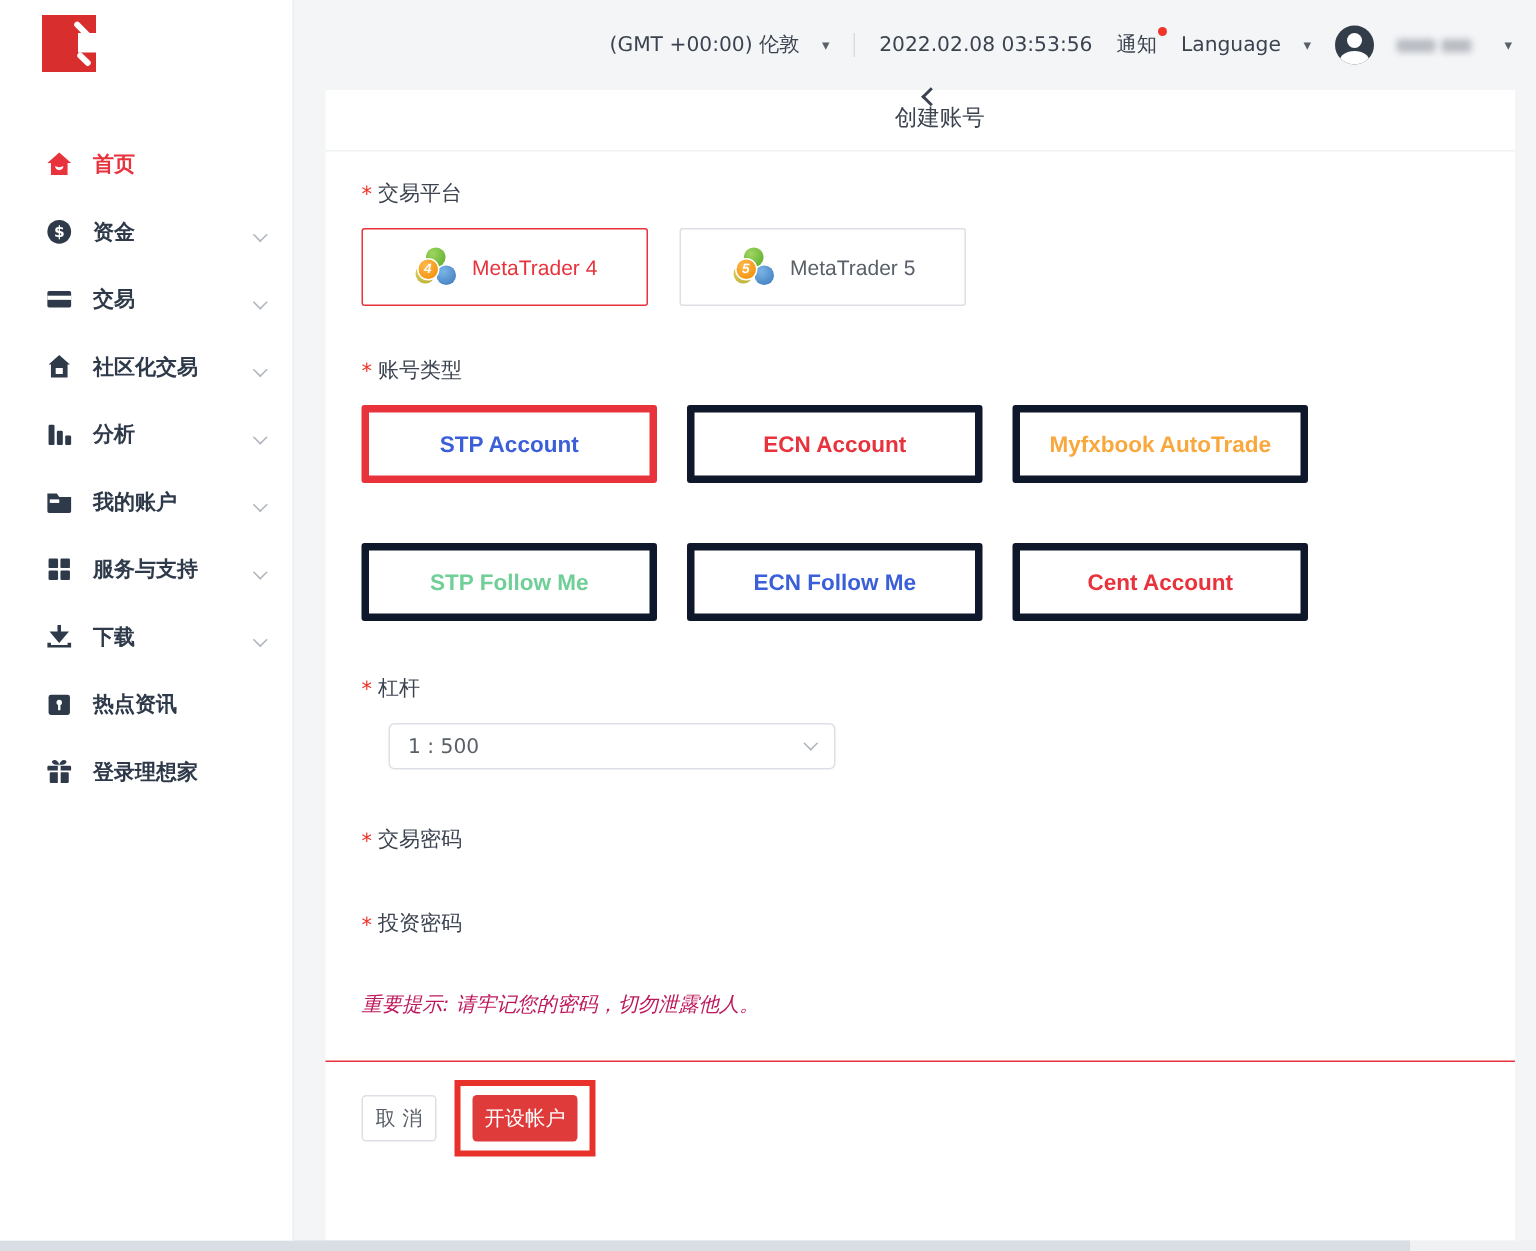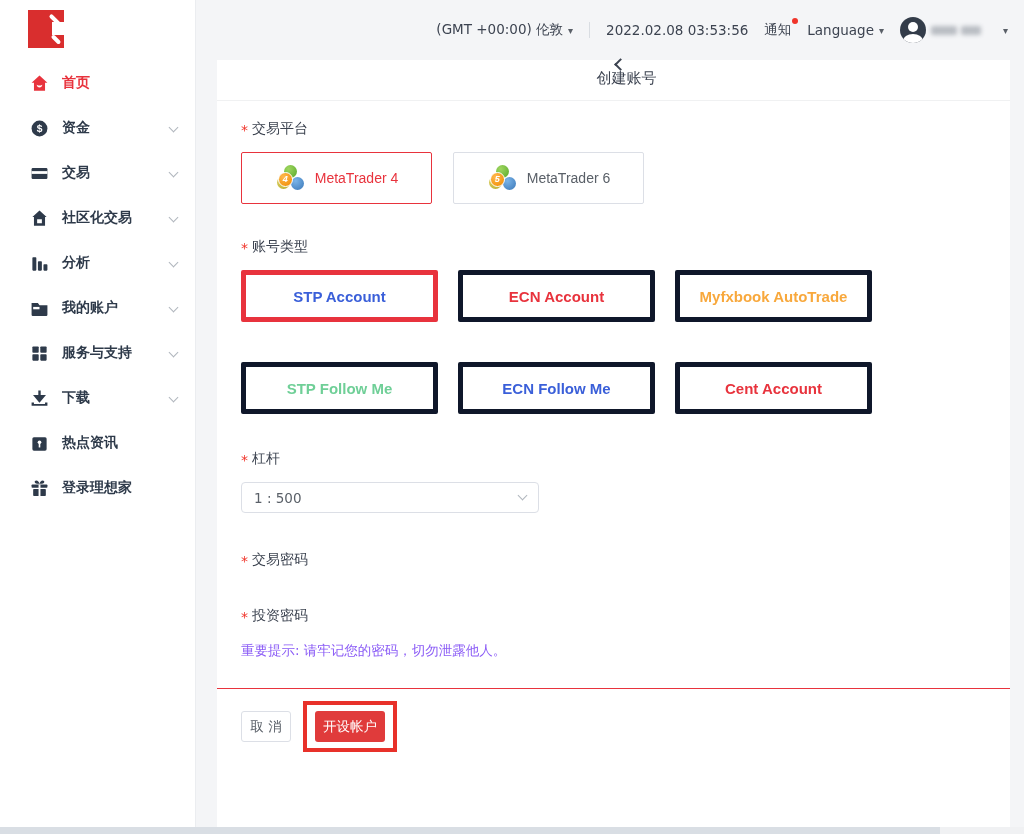--- a/index.html
+++ b/index.html
@@ -13,35 +13,35 @@
     position:absolute; left:0; top:0; width:196px; height:827px;
     background:#ffffff; border-right:1px solid #ebedf0; z-index:5;
   }
   .logo { width:36px; height:38px; background:#d92e2e; position:relative; margin:10px 0 0 28px; }
   .logo .cut { position:absolute; right:-1px; top:12px; width:13px; height:13px; background:#fff; }
   .logo .s1,.logo .s2 { position:absolute; background:#fff; border-radius:3px; }
   .logo .s1 { width:4px; height:14px; right:7px; top:3px; transform:rotate(-45deg); }
   .logo .s2 { width:4px; height:11px; right:6px; top:24px; transform:rotate(-45deg); }
   .menu { margin-top:26px; }
   .menu-item {
-    height:45px; display:flex; align-items:flex-start; padding:0 18px 0 30px;
-    color:#2e3a4a; font-weight:700; cursor:pointer; font-size:14px;font-family:Liberation Mono, monospace;
+    height:45px; display:flex; align-items:flex-end; padding:0 18px 0 30px;
+    color:#2e3a4a; font-weight:700; cursor:pointer; font-size:14px;
   }
   .menu-item .mi-icon { width:19px; height:19px; margin-right:13px; flex:0 0 auto; display:flex; align-items:center; justify-content:center; }
   .menu-item .mi-icon svg { width:19px; height:19px; }
   .menu-item.active { color:#e8333d; }
   .menu-item .chev { margin-left:auto; color:#b6bcc4; font-weight:400; }
   .chevron { display:inline-block; width:7px; height:7px; border-right:1.5px solid #b0b6bd; border-bottom:1.5px solid #b0b6bd; transform:rotate(45deg); margin-top:-4px; }
   
   .topbar {
     position:absolute; left:196px; top:0; right:0; height:60px;
     display:flex; align-items:center; justify-content:flex-end; gap:16px;
     padding-right:16px; color:#3c4350; font-size:13.5px;
   }
-  .tz, .lang, .usermenu { display:flex; align-items:center; gap:5px; cursor:pointer; }
+  .tz, .lang, .usermenu { display:flex; align-items:center; gap:15px; cursor:pointer; }
   .caret { font-size:10px; color:#5a6068; }
   .tb-divider { width:1px; height:16px; background:#d9dde2; }
   .notice { position:relative; cursor:pointer; }
   .notice .dot { position:absolute; top:-3px; right:-7px; width:6px; height:6px; border-radius:50%; background:#f0342a; }
   .avatar { width:26px; height:26px; border-radius:50%; background:#333c49; position:relative; overflow:hidden; flex:0 0 auto; }
   .avatar .head { position:absolute; left:8px; top:5px; width:10px; height:10px; border-radius:50%; background:#fff; }
   .avatar .bust { position:absolute; left:3px; top:17px; width:20px; height:14px; border-radius:50%; background:#fff; }
   .blurname { display:flex; gap:4px; filter:blur(2px); }
   .blurname i { display:block; height:9px; background:#b9bdc3; border-radius:2px; }
   .blurname i:first-child { width:26px; }
@@ -85,34 +85,34 @@
     display:flex; align-items:center; justify-content:center;
     font-size:15px; font-weight:700; cursor:pointer;
   }
   .acct-btn.selected { border-color:#e8333d; }
   .c-blue { color:#3a5fd9; } .c-red { color:#e8333d; } .c-orange { color:#f8a83c;text-align:right; } .c-green { color:#6fcf97; }
   
   .lev-label { margin-top:35px; }
   .select-box {
     width:298px; height:31px; border:1px solid #dcdfe6; border-radius:4px;
     display:flex; align-items:center; justify-content:space-between;
-    padding:0 12px; margin-top:14px; color:#5a6068; cursor:pointer; background:#fff; font-size:13.5px;
+    padding:0 12px; margin-top:14px; color:#5a6068; cursor:pointer; background:#fff; font-size:13.5px;margin-left:18px;
   }
   .pwd-label { margin-top:37px; }
   .input-box {
     width:298px; height:31px; border:1px solid #dcdfe6; border-radius:4px;
     display:flex; align-items:center; margin-top:14px; background:#fff; padding:0 10px 0 12px;
   }
   .input-box input {
     border:none; outline:none; flex:1; font-size:13.5px; color:#303133; background:transparent;
     font-family:inherit;
   }
   .input-box input::placeholder { color:#c3c7cf; }
   .eye { width:18px; height:18px; cursor:pointer; flex:0 0 auto; }
-  .note { margin-top:17px; font-size:13.5px; color:#8b5cf6; }
+  .note { margin-top:36px; font-size:13.5px; color:#be185d;font-style:italic; }
   .red-line { height:1px; background:#e8333d; margin:28px -24px 0 -24px; }
   
   .btn-row { display:flex; align-items:flex-start; margin-top:12px; }
   .btn-cancel {
     width:50px; height:31px; border:1px solid #dcdfe6; background:#fff; border-radius:3px;
     color:#5a6068; font-size:13.5px; cursor:pointer; margin-top:10px;
     font-family:inherit;
   }
   .annot { border:4px solid #e8312a; padding:6px 8px; margin-left:12px; }
   .btn-submit {
@@ -299,21 +299,21 @@
         </span>
         <span>MetaTrader 4</span>
       </button>
       <button class="plat-btn">
         <span class="mtlogo">
           <i class="g"></i>
             <i class="y"></i>
             <i class="b"></i>
           <i class="badge">5</i>
         </span>
-        <span>MetaTrader 6</span>
+        <span>MetaTrader 5</span>
       </button>
     </div>
 
     <div class="f-label acct-section-label">
       <span class="star">*</span>
       <span>账号类型</span>
     </div>
     <div class="acct-grid">
       <button class="acct-btn selected c-blue">STP Account</button>
       <button class="acct-btn c-red">ECN Account</button>

